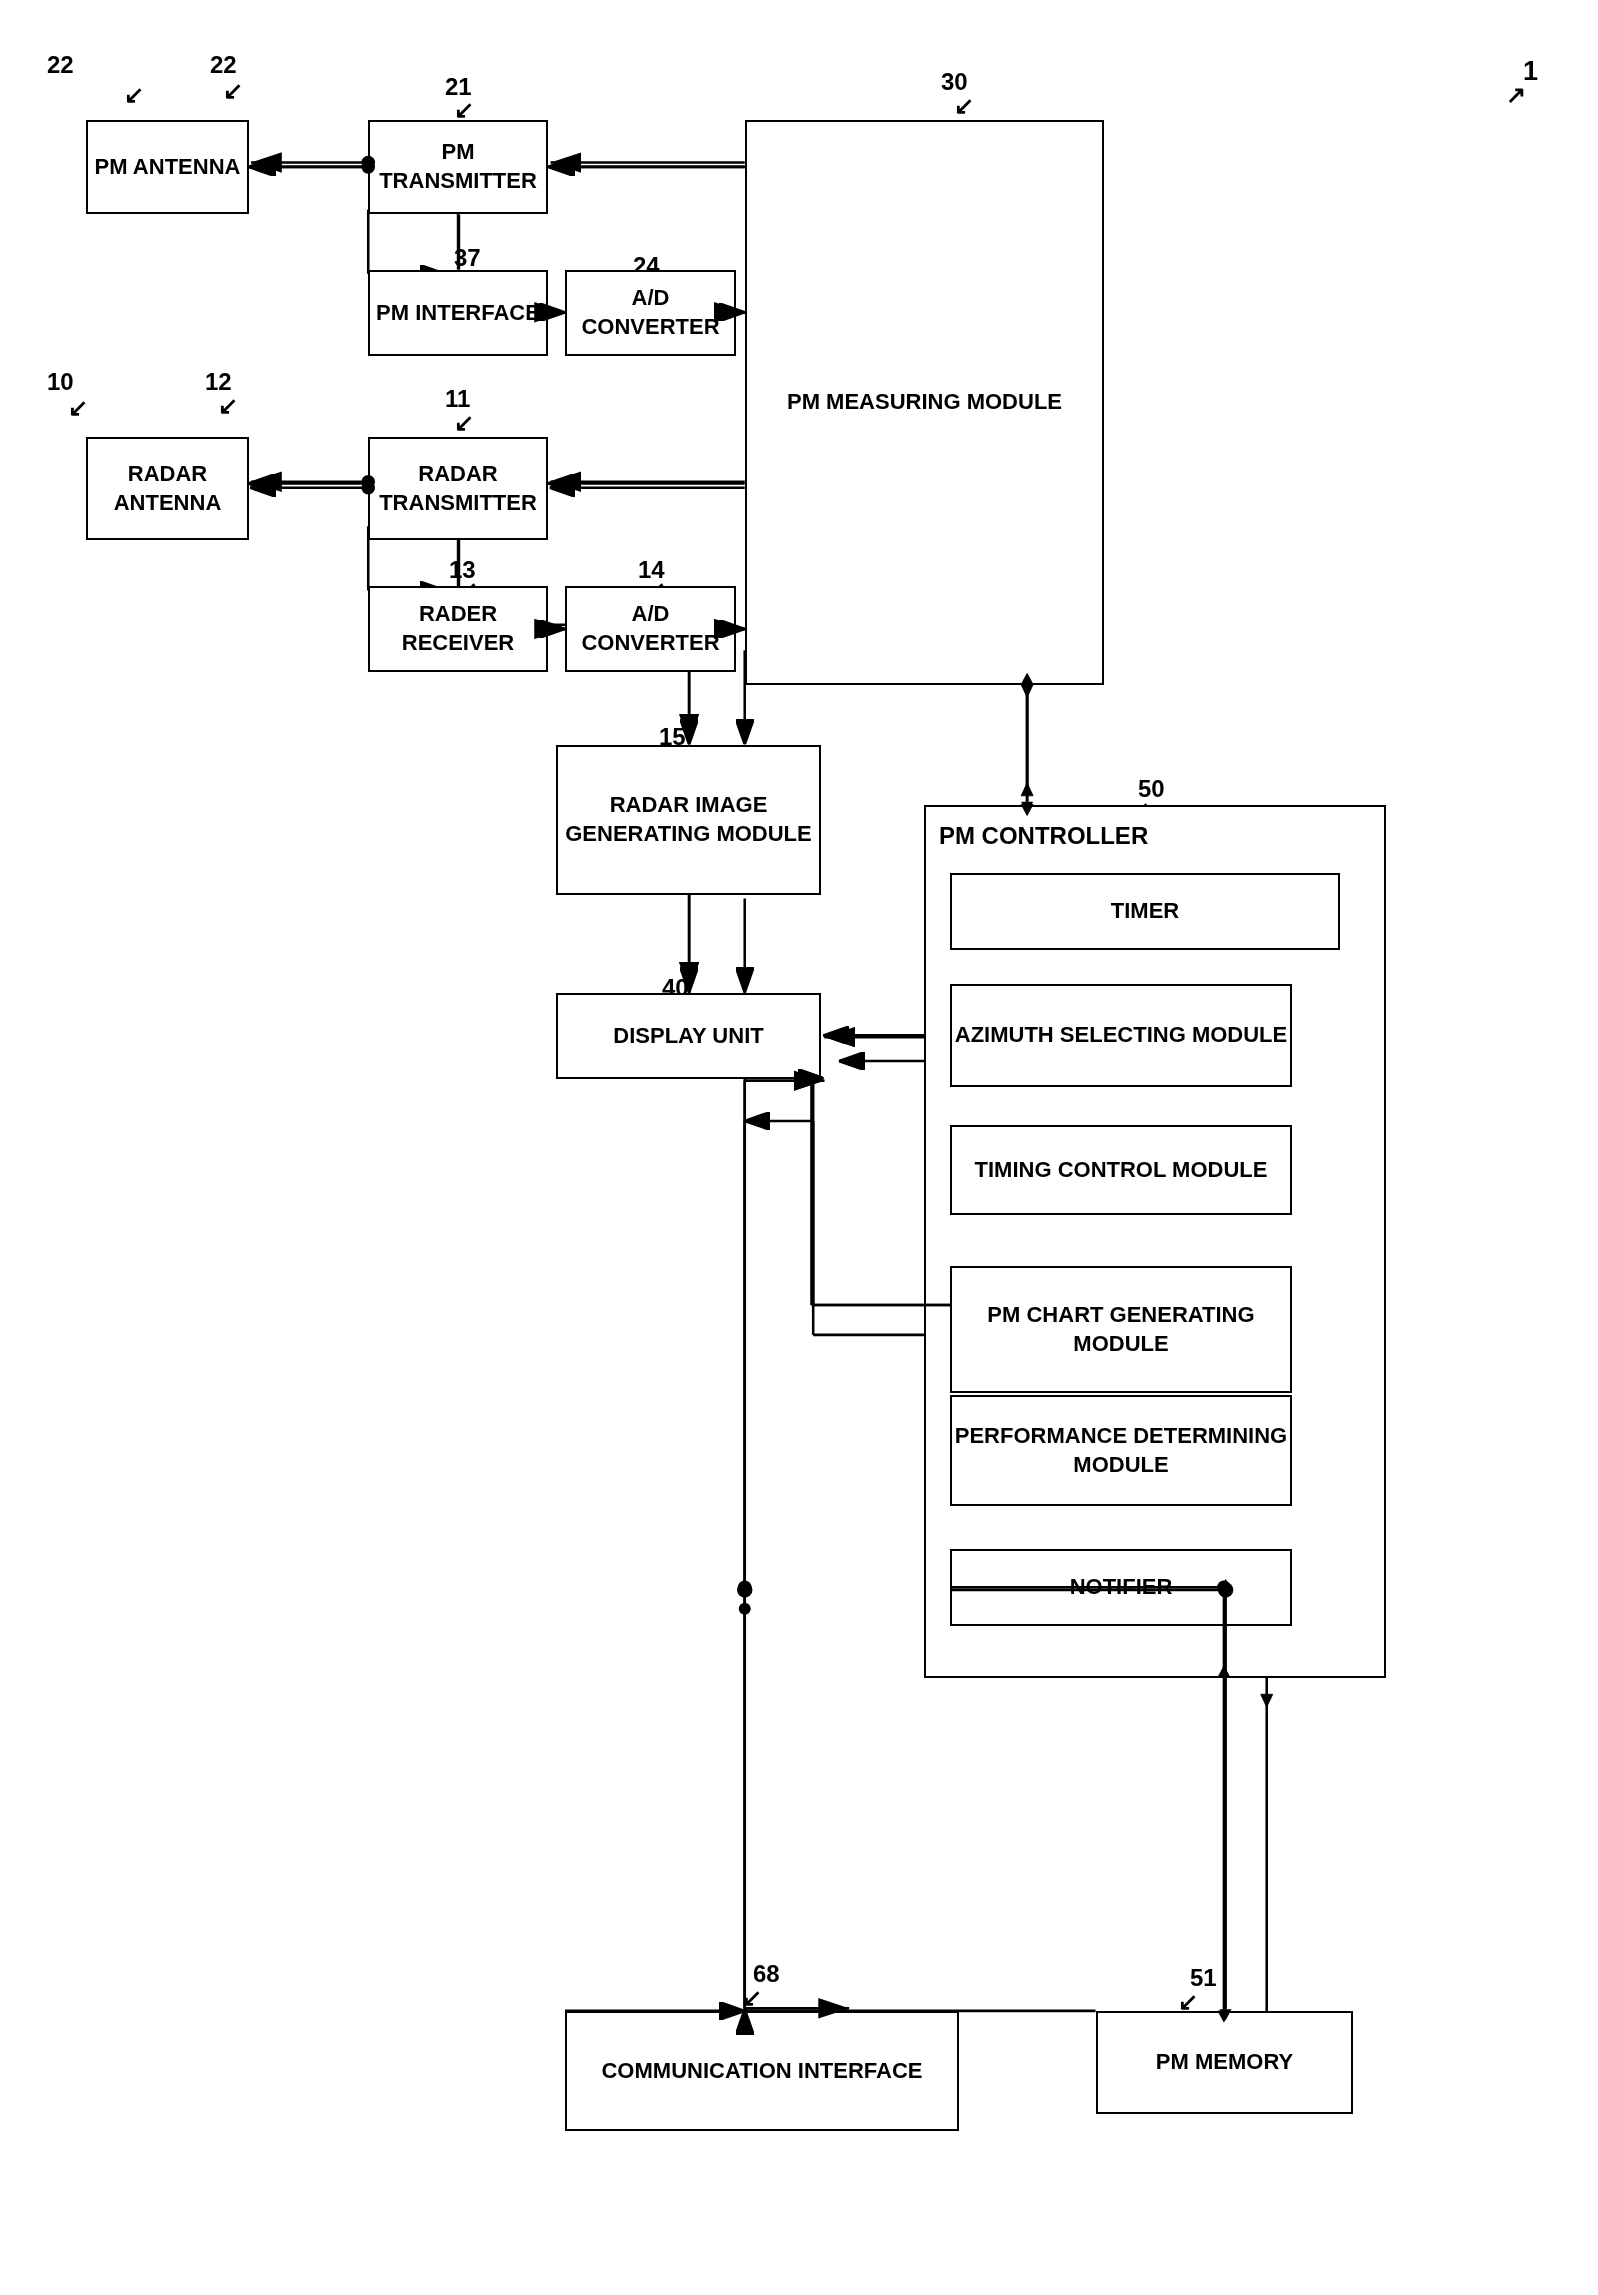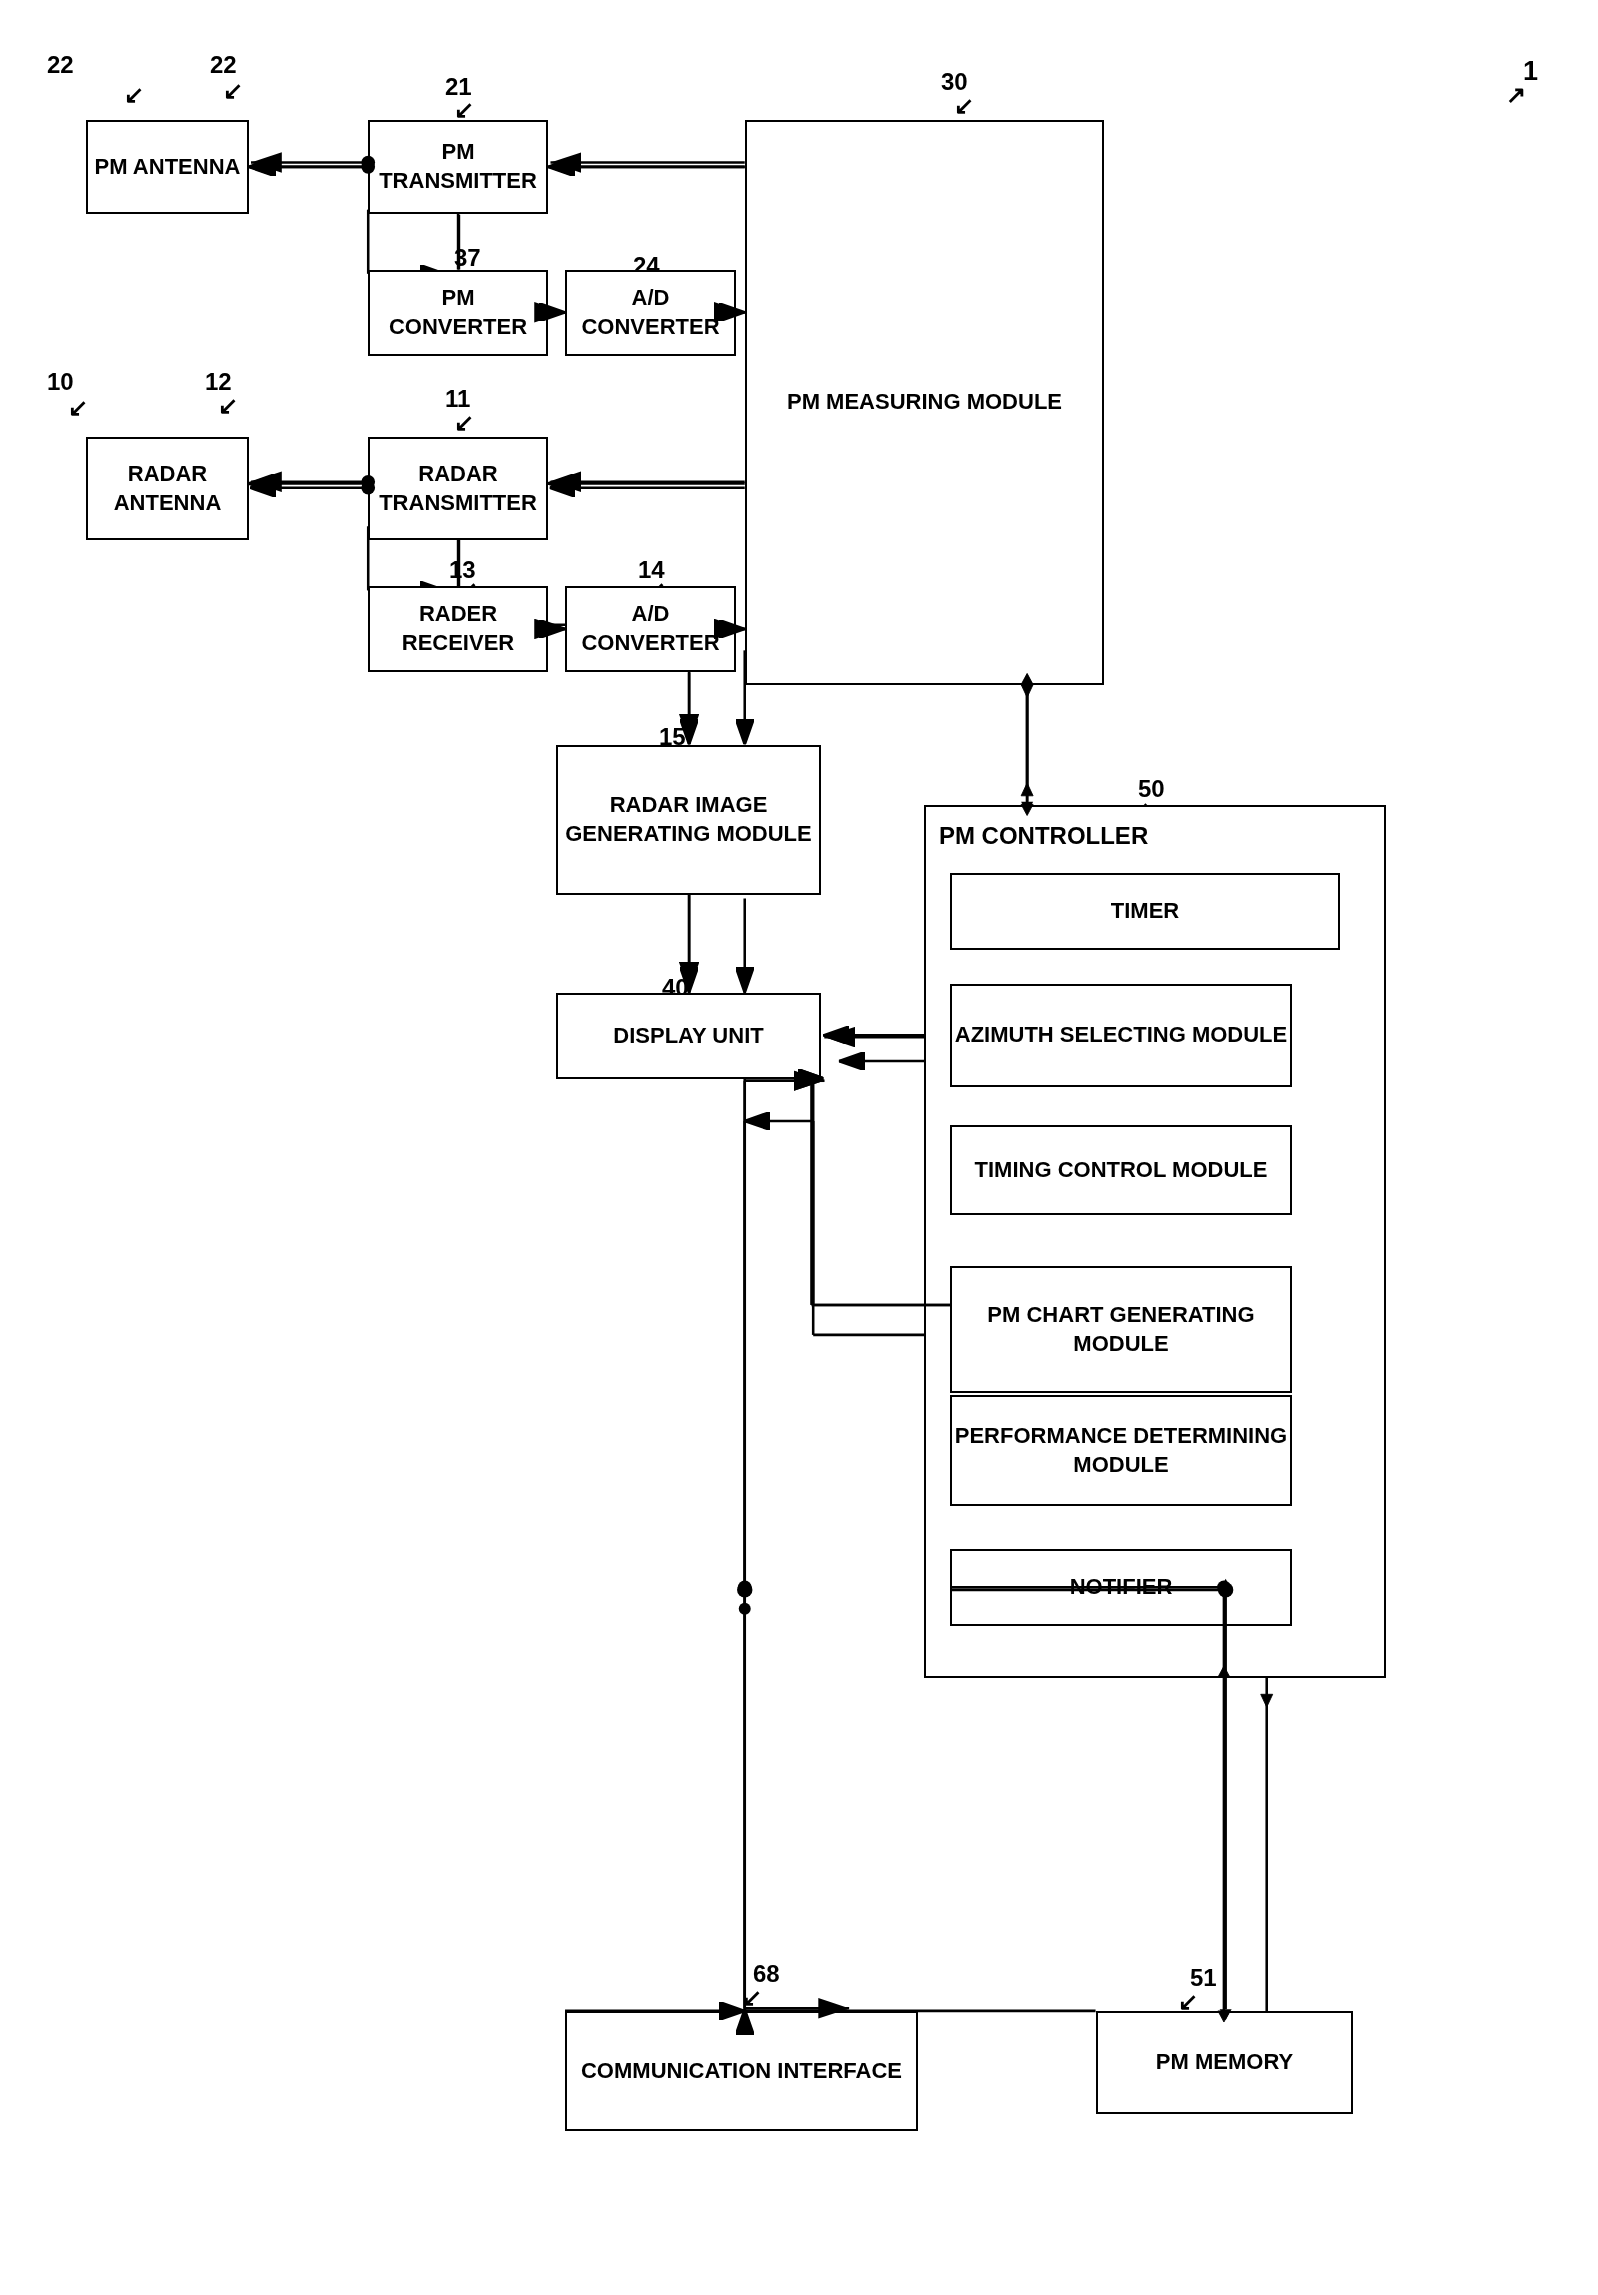--- a/index.html
+++ b/index.html
@@ -191,21 +191,21 @@
 ANTENNA</span>
   </div>
 
   <div class="block" style="left:368px; top:120px; width:180px; height:94px;">
     <span>PM
 TRANSMITTER</span>
   </div>
 
   <div class="block" style="left:368px; top:270px; width:180px; height:86px;">
     <span>PM
-CONVERTER</span>
+INTERFACE</span>
   </div>
 
   <div class="block" style="left:565px; top:270px; width:171px; height:86px;">
     <span>A/D
 CONVERTER</span>
   </div>
 
   <div class="block" style="left:745px; top:120px; width:359px; height:565px;text-align:center;">
     <span>PM
 MEASURING
@@ -270,21 +270,21 @@
   <div class="block" style="left:950px; top:1395px; width:342px; height:111px;">
     <span>PERFORMANCE
 DETERMINING
 MODULE</span>
   </div>
 
   <div class="block" style="left:950px; top:1549px; width:342px; height:77px;">
     <span>NOTIFIER</span>
   </div>
 
-  <div class="block" style="left:565px; top:2011px; width:353px; height:120px;">
+  <div class="block" style="left:565px; top:2011px; width:394px; height:120px;">
     <span>COMMUNICATION
 INTERFACE</span>
   </div>
 
   <div class="block" style="left:1096px; top:2011px; width:257px; height:103px;">
     <span>PM MEMORY</span>
   </div>
 
   <svg class="arrows" style="z-index:2;" viewBox="0 0 1868 2682" width="1599" height="2295">
 

